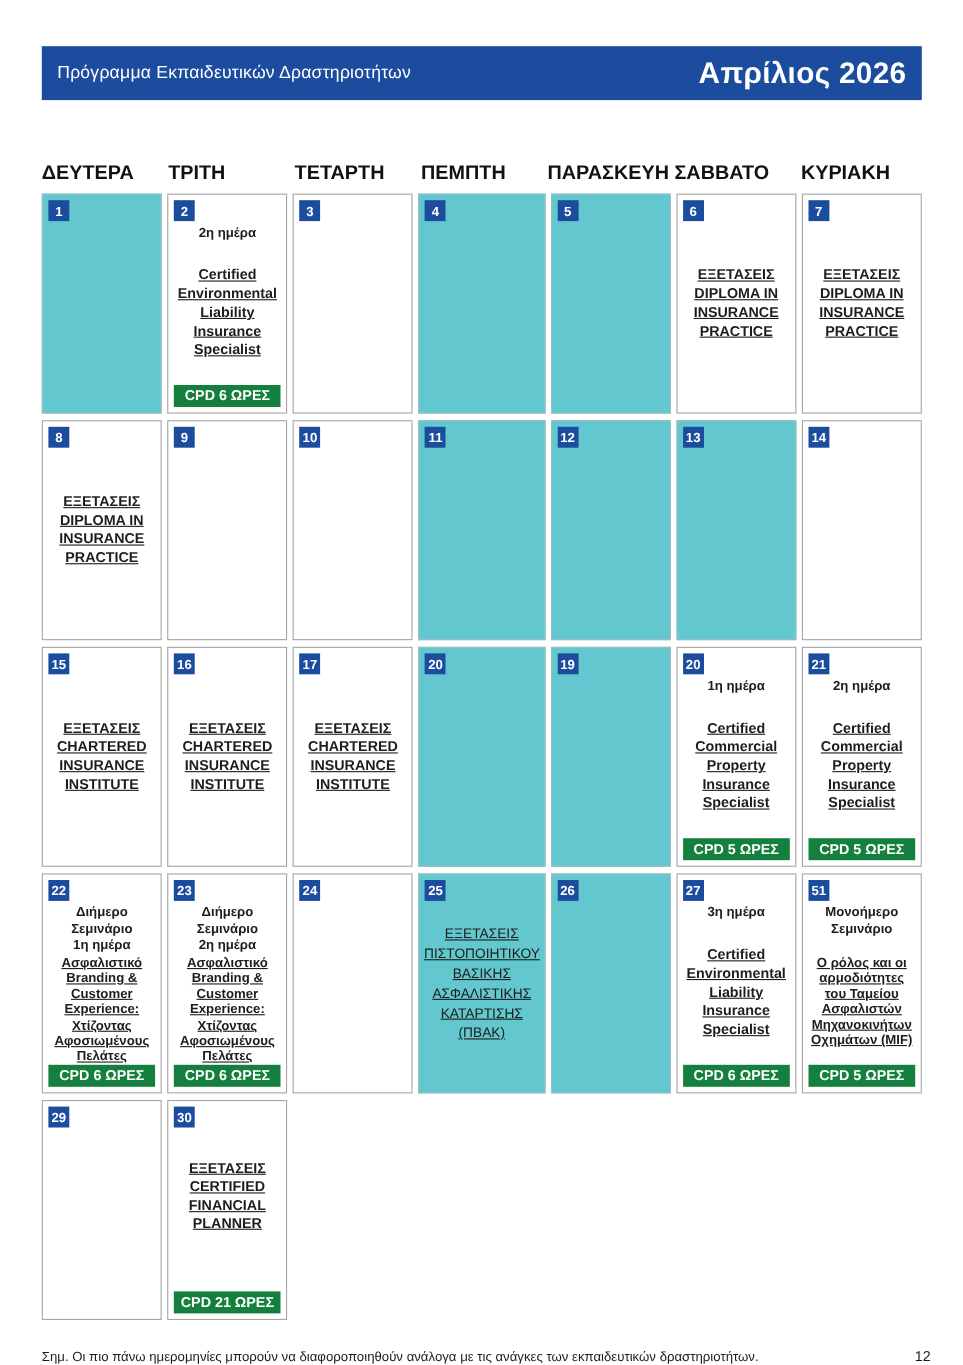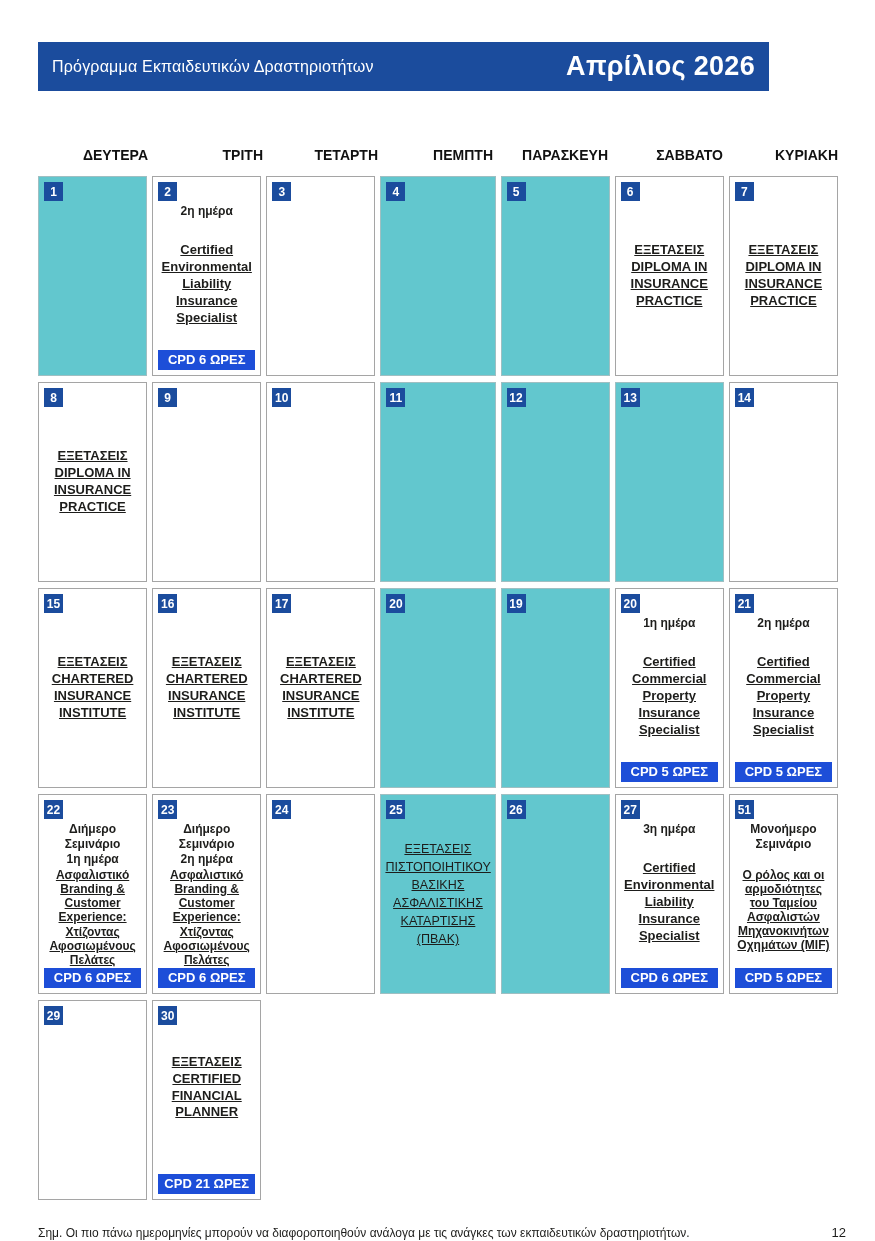--- a/index.html
+++ b/index.html
@@ -6,33 +6,33 @@
   html, body { background: #ffffff; }
   body {
     width: 875px; height: 1241px;
     position: relative;
     font-family: "Liberation Sans", sans-serif;
     color: #1d1d1b;
     overflow: hidden;
   }
   .topbar {
     position: absolute; left: 38px; top: 42px;
-    width: 731px; height: 49px;
+    width: 800px; height: 49px;
     background: #1b4c9d;
     display: flex; align-items: center; justify-content: space-between;
     padding: 0 14px;
   }
   .topbar-title { color: #ffffff; font-size: 16px; letter-spacing: 0.2px; }
   .topbar-month { color: #ffffff; font-size: 27px; font-weight: bold; letter-spacing: 0.3px; }
 
   .weekdays {
     position: absolute; left: 38px; top: 147px; width: 800px;
     display: grid; grid-template-columns: repeat(7, 1fr); column-gap: 5px;
   }
-  .weekday { text-align: right; font-weight: bold; font-size: 14px; color: #111111; }
+  .weekday { text-align: left; font-weight: bold; font-size: 18px; color: #111111; }
 
   .grid {
     position: absolute; left: 38px; top: 176px; width: 800px;
     display: grid; grid-template-columns: repeat(7, 1fr);
     grid-auto-rows: 200px; column-gap: 5px; row-gap: 6px;
   }
   .cell { position: relative; display: flex; flex-direction: column; }
   .cell.white { background: #ffffff; border: 1px solid #a5a5a5; }
   .cell.teal  { background: #62c7ce; border: 1px solid #9fbfc2; }
   .cell.blank { background: transparent; border: none; }
@@ -54,21 +54,21 @@
     flex: 1; display: flex; align-items: center; justify-content: center;
     padding: 0 4px; min-height: 0;
   }
   .title {
     text-align: center; font-weight: bold; font-size: 13px; line-height: 1.3; text-decoration: underline;
   }
   .title.sm { font-size: 12px; line-height: 1.18; }
   .title.rg { font-weight: normal; font-size: 12.5px; line-height: 1.45; }
   .cpd {
     margin: 0 5px 5px 5px;
-    background: #1d4ed8; color: #ffffff;
+    background: #15803d; color: #ffffff;
     text-align: center; font-weight: bold; font-size: 13px;
     padding: 2px 0 3px 0;
   }
 
   .footer {
     position: absolute; left: 38px; top: 1210px; width: 808px;
     display: flex; justify-content: space-between; align-items: baseline;
   }
   .footnote { font-size: 12px; color: #1d1d1b; margin-top: 16px; }
   .pagenum { font-size: 13px; color: #1d1d1b; }

